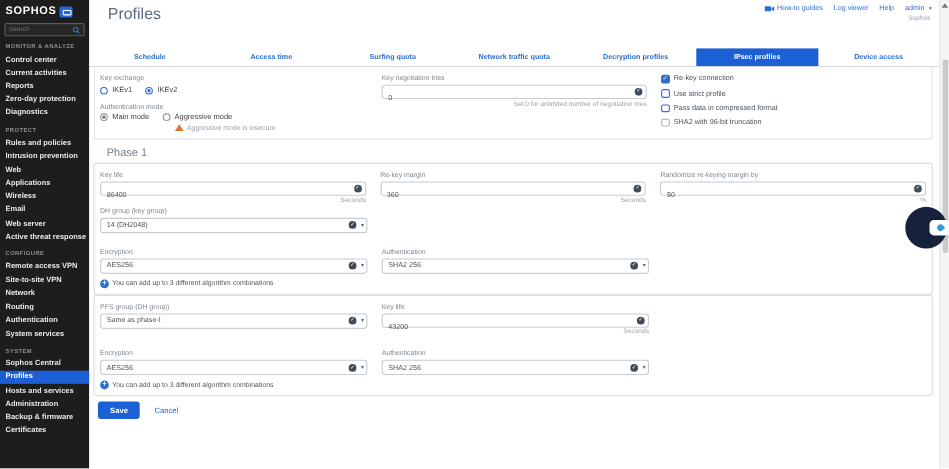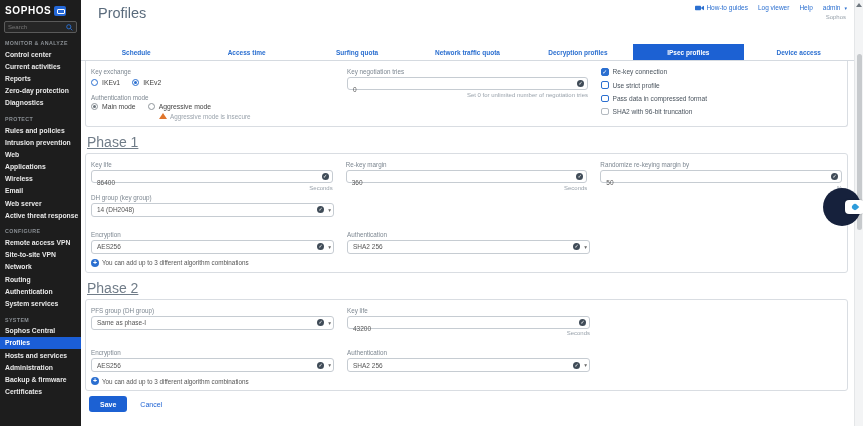--- a/index.html
+++ b/index.html
@@ -59,21 +59,21 @@
 
   .cb-row { display:flex; align-items:center; gap:4px; font-size:6.6px; color:#4a545e; margin-bottom:5.8px; cursor:pointer; }
   .cb { width:7.5px; height:7.5px; border:1.4px solid #2b6fd0; border-radius:2px; background:#fff; flex:none; }
   .cb.checked { background:#2b6fd0; border-color:#2b6fd0; color:#fff; font-size:6px; line-height:7px; text-align:center; }
   .cb.checked::after { content:"✓"; }
   .cb.dis { border-color:#b3b9bf; }
 
   .warn { display:flex; align-items:center; gap:3px; font-size:6.3px; color:#9aa3ac; margin:2.5px 0 0 68px; }
   .warn-icon { width:0; height:0; border-left:4px solid transparent; border-right:4px solid transparent; border-bottom:6.5px solid #e0762d; }
 
-  .section-heading { font-size:14px; color:#707c88; margin:7px 2px 3px;text-decoration:underline; }
+  .section-heading { font-size:10px; color:#707c88; margin:7px 12px 3px; }
 
   .info-row { display:flex; align-items:center; gap:3px; font-size:6.3px; color:#555; margin-top:5px; }
   .info-icon { width:8px; height:8px; border-radius:50%; background:#2b6fd0; color:#fff; font-size:7px; line-height:7.5px; text-align:center; font-weight:bold; flex:none; }
   .info-icon::after { content:"+"; }
 
   .actions { display:flex; align-items:center; gap:13px; padding:5px 0 0 4px; }
   .save-btn { background:#1c61d3; color:#fff; border:none; border-radius:3px; font-size:7px; font-weight:bold; padding:4.5px 11px; font-family:inherit; cursor:pointer; }
   .cancel-link { color:#1c61d3; font-size:7px; cursor:pointer; }
 
   
@@ -261,21 +261,20 @@
             <span class="caret"></span>
           </div>
         </div>
       </div>
       <div class="info-row">
         <span class="info-icon"></span>
         <span>You can add up to 3 different algorithm combinations</span>
       </div>
     </div>
 
-    <div class="section-heading">Phase 2</div>
     <div class="panel">
       <div class="row">
         <div class="field">
           <div class="flabel">PFS group (DH group)</div>
           <div class="select">
             <span>Same as phase-I</span>
             <span class="check-badge"></span>
             <span class="caret"></span>
           </div>
         </div>

